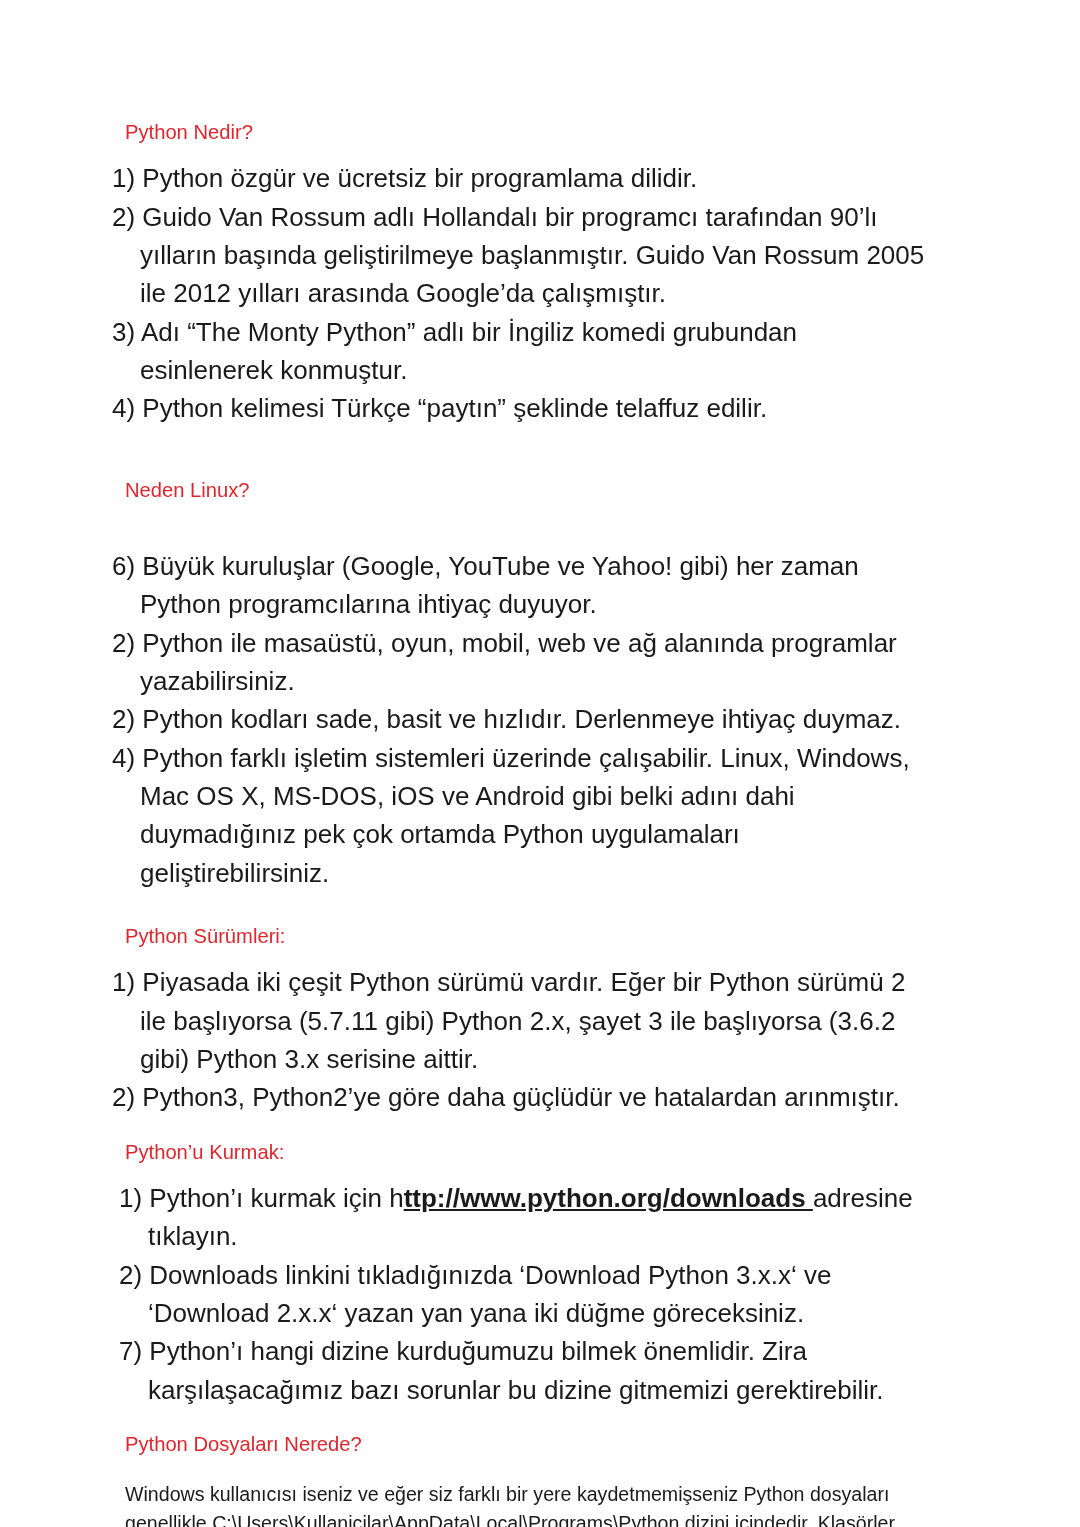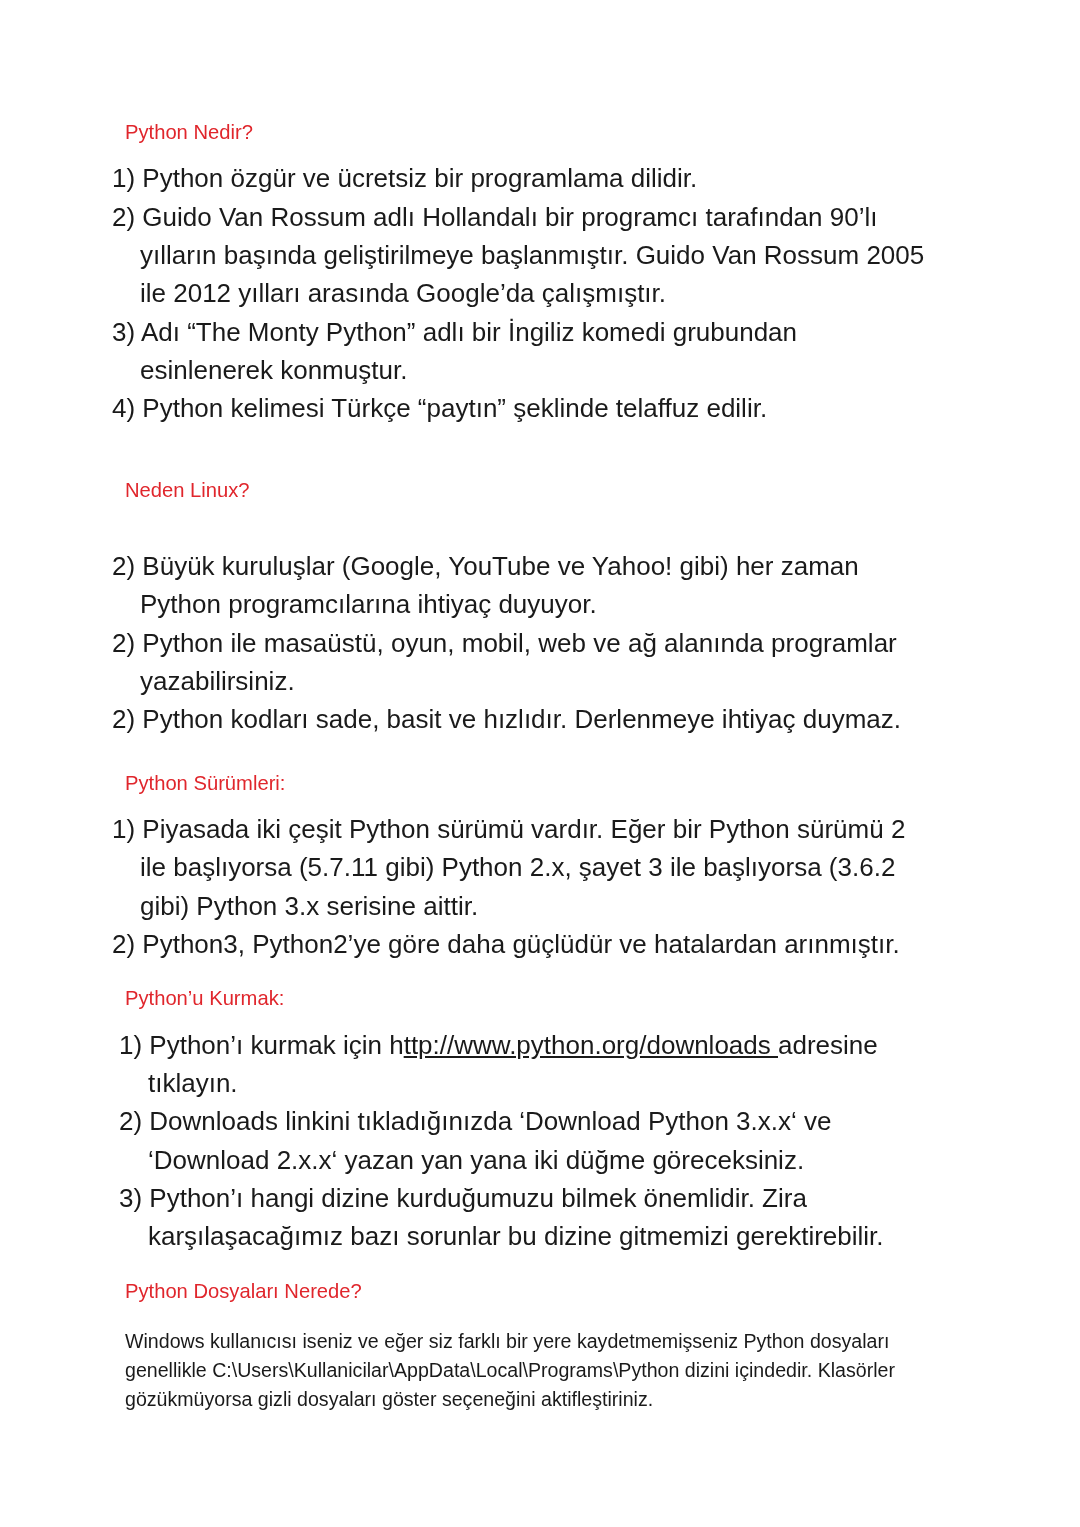--- a/index.html
+++ b/index.html
@@ -69,20 +69,21 @@
   .gap-sm   { height: 12px; }
   .gap-md   { height: 21px; }
   .gap-lg   { height: 30px; }
   .gap-xl   { height: 42px; }
   .gap-xxl  { height: 48px; }
 
   .link-underline {
     text-decoration: underline;
     text-underline-offset: 2px;
     color: inherit;
+    font-weight: bold;
   }
   .nowrap { white-space: nowrap; }
 </style>
 </head>
 <body>
 
 <div class="page">
   <div class="doc-body">
 
     <h2 class="heading">Python Nedir?</h2>
@@ -92,42 +93,43 @@
       <li>2) Guido Van Rossum adlı Hollandalı bir programcı tarafından 90’lı yılların başında geliştirilmeye başlanmıştır. Guido Van Rossum 2005 ile 2012 yılları arasında Google’da çalışmıştır.</li>
       <li>3) Adı “The Monty Python” adlı bir İngiliz komedi grubundan esinlenerek konmuştur.</li>
       <li>4) Python kelimesi Türkçe “paytın” şeklinde telaffuz edilir.</li>
     </ul>
 
     <div class="gap-xxl"></div>
 
     <h2 class="heading">Neden Linux?</h2>
     <div class="gap-xl"></div>
     <ul class="list">
-      <li>2) Büyük kuruluşlar (Google, YouTube ve Yahoo! gibi) her zaman Python programcılarına ihtiyaç duyuyor.</li>
+      <li>6) Büyük kuruluşlar (Google, YouTube ve Yahoo! gibi) her zaman Python programcılarına ihtiyaç duyuyor.</li>
       <li>2) Python ile masaüstü, oyun, mobil, web ve ağ alanında programlar yazabilirsiniz.</li>
       <li>2) Python kodları sade, basit ve hızlıdır. Derlenmeye ihtiyaç duymaz.</li>
+      <li>4) Python farklı işletim sistemleri üzerinde çalışabilir. Linux, Windows, Mac OS X, MS-DOS, iOS ve Android gibi belki adını dahi duymadığınız pek çok ortamda Python uygulamaları geliştirebilirsiniz.</li>
     </ul>
 
     <div class="gap-lg"></div>
 
     <h2 class="heading">Python Sürümleri:</h2>
     <div class="gap-sm"></div>
     <ul class="list">
       <li>1) Piyasada iki çeşit Python sürümü vardır. Eğer bir Python sürümü 2 ile başlıyorsa (5.7.11 gibi) Python 2.x, şayet 3 ile başlıyorsa (3.6.2 gibi) Python 3.x serisine aittir.</li>
       <li>2) Python3, Python2’ye göre daha güçlüdür ve hatalardan arınmıştır.</li>
     </ul>
 
     <div class="gap-md"></div>
 
     <h2 class="heading">Python’u Kurmak:</h2>
     <div class="gap-sm"></div>
     <ul class="list indent-b">
       <li><span>1) Python’ı kurmak için h</span><a class="link-underline nowrap">ttp://www.python.org/downloads </a><span>adresine tıklayın.</span></li>
       <li>2) Downloads linkini tıkladığınızda ‘Download Python 3.x.x‘ ve ‘Download 2.x.x‘ yazan yan yana iki düğme göreceksiniz.</li>
-      <li>3) Python’ı hangi dizine kurduğumuzu bilmek önemlidir. Zira karşılaşacağımız bazı sorunlar bu dizine gitmemizi gerektirebilir.</li>
+      <li>7) Python’ı hangi dizine kurduğumuzu bilmek önemlidir. Zira karşılaşacağımız bazı sorunlar bu dizine gitmemizi gerektirebilir.</li>
     </ul>
 
     <div class="gap-md"></div>
 
     <h2 class="heading">Python Dosyaları Nerede?</h2>
     <div class="gap-md"></div>
     <p class="para">Windows kullanıcısı iseniz ve eğer siz farklı bir yere kaydetmemişseniz Python dosyaları genellikle C:\Users\Kullanicilar\AppData\Local\Programs\Python dizini içindedir. Klasörler gözükmüyorsa gizli dosyaları göster seçeneğini aktifleştiriniz.</p>
 
   </div>
 </div>

